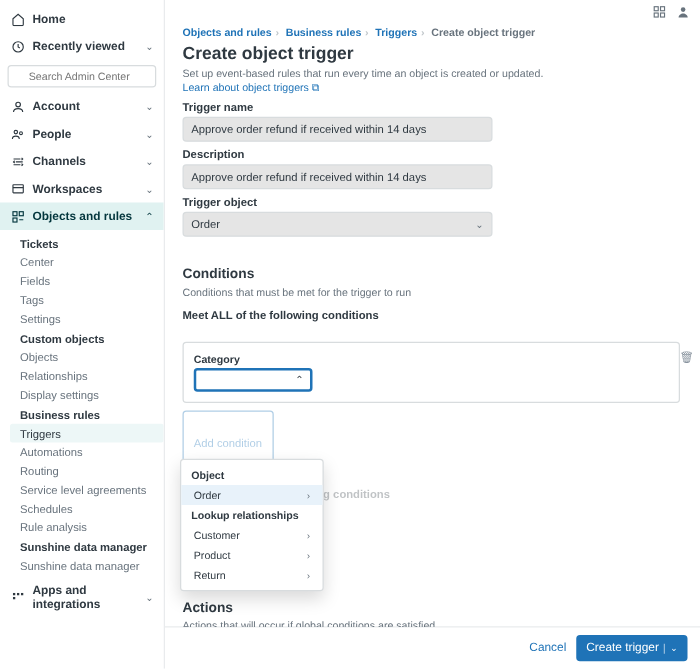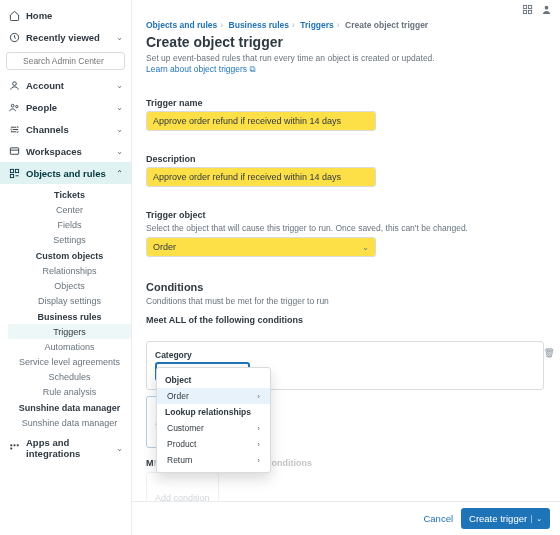--- a/index.html
+++ b/index.html
@@ -9,45 +9,45 @@
   .nav-item { display: flex; align-items: center; padding: 5px 8px; cursor: pointer; color: #2f3941; }
   .nav-item .icon { width: 12px; height: 12px; margin-right: 6px; display:inline-flex; align-items:center; justify-content:center; }
   .nav-item .lbl { flex: 1; font-size: 9.5px; font-weight: 600; }
   .nav-item .chev { font-size: 8px; color: #68737d; }
   .nav-item.active { background: #e0f2f1; color: #03363d; }
   .nav-item.active .chev { color: #03363d; }
   .search-wrap { padding: 4px 6px; }
   .search { width: 100%; border: 1px solid #d8dcde; border-radius: 3px; padding: 3px 4px 3px 16px; font-size: 8.5px; color: #87929d; background: #fff; position: relative; }
   .search-box { position: relative; }
   .search-box .sicon { position: absolute; left: 4px; top: 3px; font-size: 8px; color: #87929d; }
-  .sub-list { padding: 2px 0 2px 8px; text-align: center; }
+  .sub-list { padding: 2px 0 2px 8px; }
   .sub-head { font-weight: 700; font-size: 9px; color: #2f3941; padding: 4px 8px 2px; }
   .sub-item { font-size: 9px; color: #68737d; padding: 2.5px 8px; cursor: pointer; }
   .sub-item.sel { background: #edf7f7; color: #2f3941; border-radius: 2px; }
 
   .main { flex: 1; display: flex; flex-direction: column; overflow: hidden; }
   .topbar { height: 18px; display:flex; justify-content:flex-end; align-items:center; padding: 0 8px; gap:8px; color:#68737d; font-size:10px; }
   .content { flex:1; padding: 0 16px 0 14px; overflow-y: auto; }
   .crumbs { font-size: 8.5px; color: #68737d; padding-top: 2px; font-weight: bold; }
   .crumbs a { color: #1f73b7; text-decoration: none; }
   .crumbs .sep { margin: 0 3px; color: #c2c8cc; }
   h1 { font-size: 14px; font-weight: 600; margin-top: 4px; color:#2f3941; }
   .subtext { font-size: 8.5px; color: #68737d; margin-top: 3px; line-height: 1.3; }
   .subtext a { color: #1f73b7; text-decoration:none; }
-  .field { margin-top: 23px; }
+  .field { margin-top: 5px; }
   .field label { display:block; font-size: 9px; font-weight: 600; margin-bottom: 3px; }
   .field .hint { font-size: 8.5px; color: #68737d; margin-bottom: 3px; line-height:1.3; }
-  .text-input, .select { width: 230px; border: 1px solid #d8dcde; border-radius: 3px; padding: 4px 6px; font-size: 9px; color:#2f3941; background:#fde047; }
+  .text-input, .select { width: 248px; border: 1px solid #d8dcde; border-radius: 3px; padding: 4px 6px; font-size: 9px; color:#2f3941; background:#e5e5e5; }
   .select { display:flex; justify-content:space-between; align-items:center; cursor:pointer; }
   .section-head { font-size: 11px; font-weight: 600; margin-top: 24px; }
   .cond-label { font-size: 9px; font-weight: 600; margin-top: 8px; }
   .cond-box { border: 1px solid #d8dcde; border-radius: 3px; padding: 8px; margin-top: 16px; position: relative; }
   .trash { position: absolute; right: -12px; top: 6px; color:#87929d; font-size: 9px; }
   .cat-select { width: 95px; border: 2px solid #1f73b7; border-radius: 3px; padding: 3px 5px; font-size: 9px; display:flex; justify-content:space-between; align-items:center; background:#fff; cursor:pointer; }
-  .dropdown-pop { position:absolute; left: 156px; top: 367px; width: 115px; background:#fff; border:1px solid #d8dcde; border-radius:3px; box-shadow: 0 6px 14px rgba(0,0,0,0.15); padding: 4px 0; z-index: 10; }
+  .dropdown-pop { position:absolute; left: 144px; top: 367px; width: 115px; background:#fff; border:1px solid #d8dcde; border-radius:3px; box-shadow: 0 6px 14px rgba(0,0,0,0.15); padding: 4px 0; z-index: 10; }
   .dd-head { font-weight:700; font-size: 8.5px; padding: 3px 8px; color:#2f3941; }
   .dd-item { display:flex; justify-content:space-between; align-items:center; font-size: 8.5px; padding: 3px 10px; cursor:pointer; color:#2f3941; }
   .dd-item.hi { background:#e8f2fa; }
   .dd-item .arr { font-size:8px; color:#68737d; }
   .add-btn { border:1px solid #1f73b7; color:#1f73b7; background:#fff; border-radius:3px; padding:20px 8px; font-size:9px; cursor:pointer; display:inline-block; }
   .footer { height: 34px; border-top:1px solid #e9ebed; display:flex; justify-content:flex-end; align-items:center; padding: 0 10px; gap:8px; }
   .btn-link { color:#1f73b7; font-size:9.5px; cursor:pointer; background:none; border:none; }
   .btn-primary { background:#1f73b7; color:#fff; border:none; border-radius:3px; padding:5px 8px; font-size:9.5px; cursor:pointer; display:flex; align-items:center; gap:4px; }
   .btn-primary .split { border-left:1px solid rgba(255,255,255,.5); padding-left:4px; font-size:7px; }
   svg { display:block; }
@@ -132,30 +132,32 @@
           </svg>
         </span>
       <span class="lbl">Objects and rules</span>
       <span class="chev">⌃</span>
     </div>
 
     <div class="sub-list">
       <div class="sub-head">Tickets</div>
       <div class="sub-item">Center</div>
       <div class="sub-item">Fields</div>
+      <div class="sub-item">Tags</div>
       <div class="sub-item">Settings</div>
 
       <div class="sub-head">Custom objects</div>
+      <div class="sub-item">Objects</div>
       <div class="sub-item">Relationships</div>
-      <div class="sub-item">Objects</div>
       <div class="sub-item">Display settings</div>
 
       <div class="sub-head">Business rules</div>
       <div class="sub-item sel">Triggers</div>
       <div class="sub-item">Automations</div>
+      <div class="sub-item">Routing</div>
       <div class="sub-item">Service level agreements</div>
       <div class="sub-item">Schedules</div>
       <div class="sub-item">Rule analysis</div>
 
       <div class="sub-head">Sunshine data manager</div>
       <div class="sub-item">Sunshine data manager</div>
     </div>
 
     <div class="nav-item">
       <span class="icon">
@@ -204,21 +206,20 @@
       <div class="field">
         <label>Trigger name</label>
         <input class="text-input" value="Approve order refund if received within 14 days" style="">
       </div>
       <div class="field">
         <label>Description</label>
         <input class="text-input" value="Approve order refund if received within 14 days" style="">
       </div>
       <div class="field">
         <label>Trigger object</label>
-        <div class="hint">Select the object that will cause this trigger to run. Once saved, this can't be changed.</div>
         <div class="select">
           <span>Order</span>
           <span style="font-size:8px;color:#68737d;">⌄</span>
         </div>
       </div>
 
       <div class="section-head">Conditions</div>
       <div class="subtext">Conditions that must be met for the trigger to run</div>
       <div class="cond-label">Meet ALL of the following conditions</div>
       <div class="cond-box">

